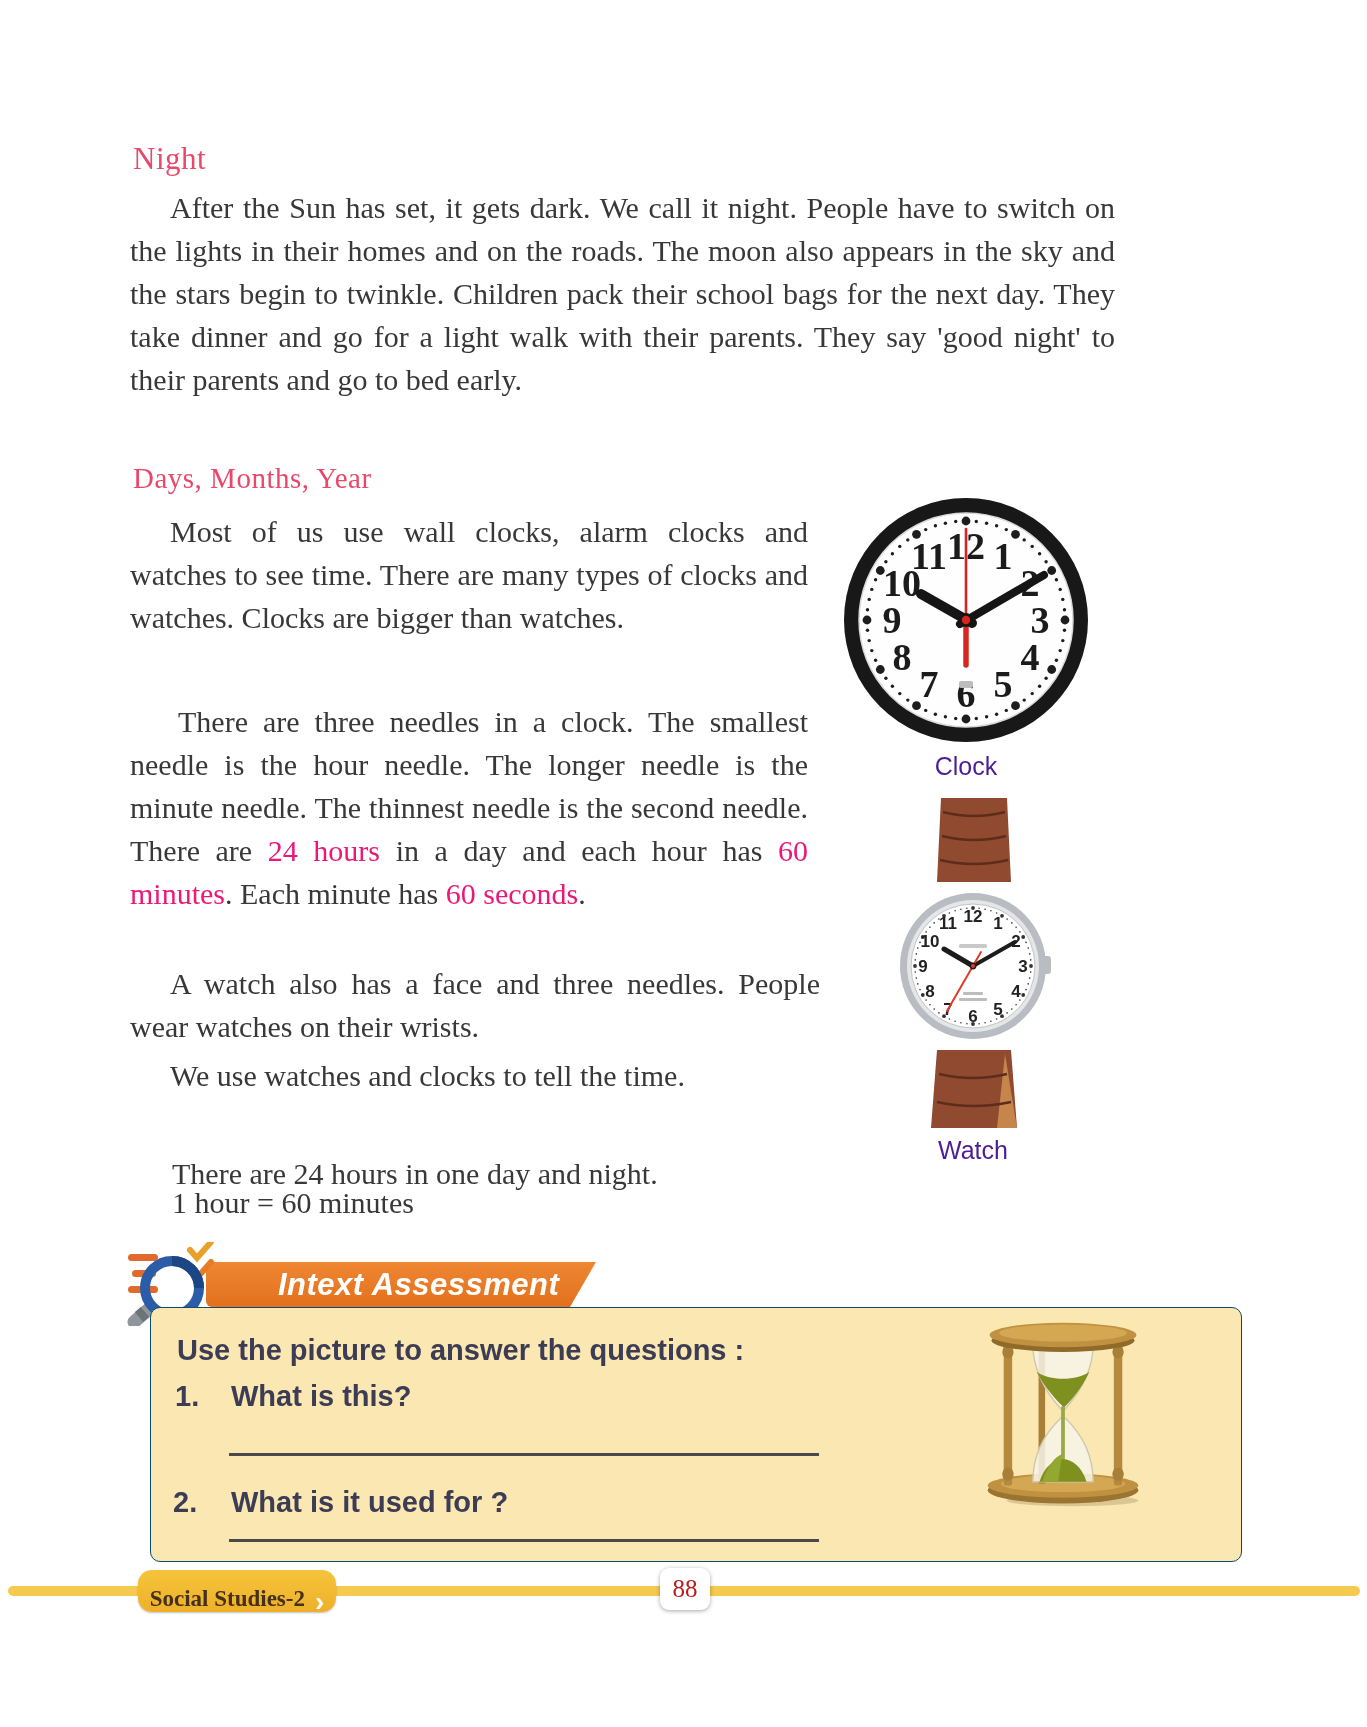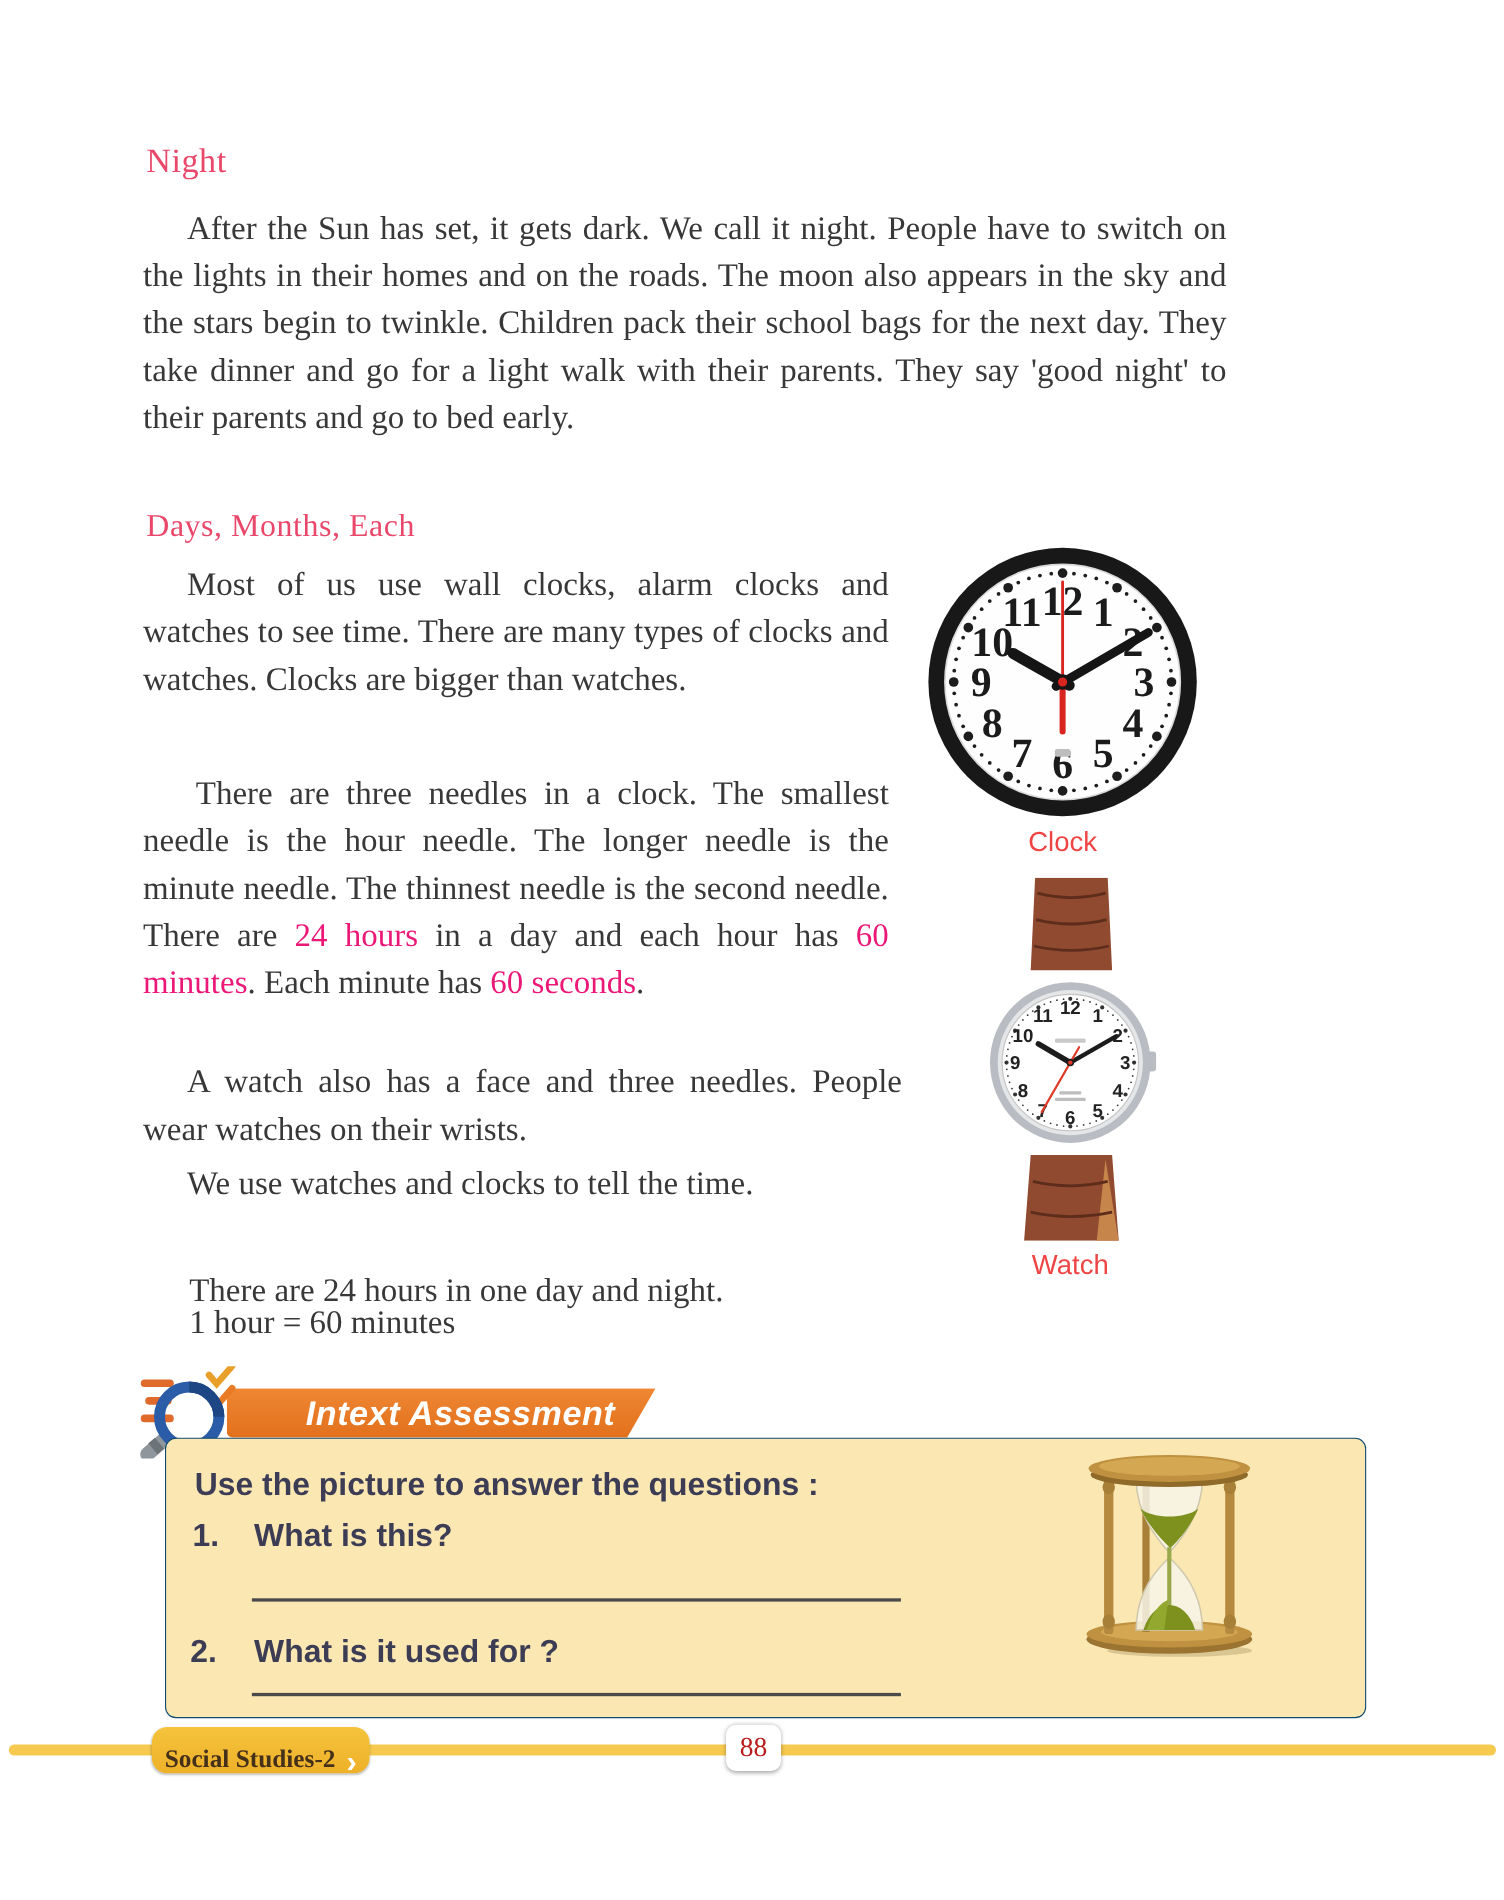--- a/index.html
+++ b/index.html
@@ -3,21 +3,21 @@
 <meta charset="utf-8">
 <style>
   html,body{margin:0;padding:0;background:#ffffff;}
   .page{position:relative;width:1367px;height:1727px;background:#ffffff;overflow:hidden;
         font-family:"Liberation Serif", serif;color:#353535;}
   .abs{position:absolute;}
   .heading{font-size:31px;color:#e9486b;letter-spacing:.5px;}
   .body-text{font-size:30px;line-height:43px;text-align:justify;color:#383838;}
   .indent{text-indent:40px;}
   .hl{color:#ec1878;}
-  .caption{font-family:"Liberation Sans", sans-serif;font-size:25px;color:#ef4444;text-align:center;}
+  .caption{font-family:"Liberation Sans", sans-serif;font-size:25px;color:#4c1d95;text-align:center;}
   
   .banner{background:linear-gradient(180deg,#ef8733,#e2701c);
           clip-path:polygon(0 0,100% 0,calc(100% - 26px) 100%,0 100%);
           border-radius:6px 0 0 6px;padding-left:20px;}
   .banner span{font-family:"Liberation Sans", sans-serif;font-style:italic;font-weight:bold;
                font-size:31px;color:#ffffff;line-height:45px;padding-left:52px;display:inline-block;
                letter-spacing:.5px;}
   
   .assess-box{background:#fbe7b2;border:1px solid #0c4a6e;border-radius:10px;box-sizing:border-box;}
   .assess-text{font-family:"Liberation Sans", sans-serif;font-weight:bold;color:#3c3c55;font-size:29px;}
@@ -33,24 +33,24 @@
               display:flex;align-items:center;justify-content:center;
               font-family:"Liberation Serif", serif;font-size:25px;color:#b91c1c;}
   svg text{font-family:"Liberation Serif", serif;}
   .sans-num text{font-family:"Liberation Sans", sans-serif;}
 </style>
 </head>
 <body>
 
 <div class="page">
 
-  <div class="abs heading" style="left:133px;top:128px;">Night</div>
+  <div class="abs heading" style="left:133px;top:141px;">Night</div>
   <div class="abs body-text indent" style="left:130px;top:186px;width:985px;">After the Sun has set, it gets dark. We call it night. People have to switch on the lights in their homes and on the roads. The moon also appears in the sky and the stars begin to twinkle. Children pack their school bags for the next day. They take dinner and go for a light walk with their parents. They say 'good night' to their parents and go to bed early.</div>
 
-  <div class="abs heading" style="left:133px;top:462px;font-size:29px;">Days, Months, Each</div>
+  <div class="abs heading" style="left:133px;top:462px;font-size:29px;">Days, Months, Year</div>
 
   <div class="abs body-text indent" style="left:130px;top:510px;width:678px;">Most of us use wall clocks, alarm clocks and watches to see time. There are many types of clocks and watches. Clocks are bigger than watches.</div>
 
   <div class="abs body-text" style="left:130px;top:700px;width:678px;text-indent:48px;"><span>There are three needles in a clock. The smallest needle is the hour needle. The longer needle is the minute needle. The thinnest needle is the second needle. There are </span><span class="hl">24 hours</span><span> in a day and each hour has </span><span class="hl">60 minutes</span><span>. Each minute has </span><span class="hl">60 seconds</span><span>.</span></div>
 
   <div class="abs body-text indent" style="left:130px;top:962px;width:690px;">A watch also has a face and three needles. People wear watches on their wrists.</div>
 
   <div class="abs body-text indent" style="left:130px;top:1054px;width:678px;">We use watches and clocks to tell the time.</div>
 
   <div class="abs body-text" style="left:130px;top:1152px;width:800px;text-align:left;text-indent:42px;">There are 24 hours in one day and night.</div>

